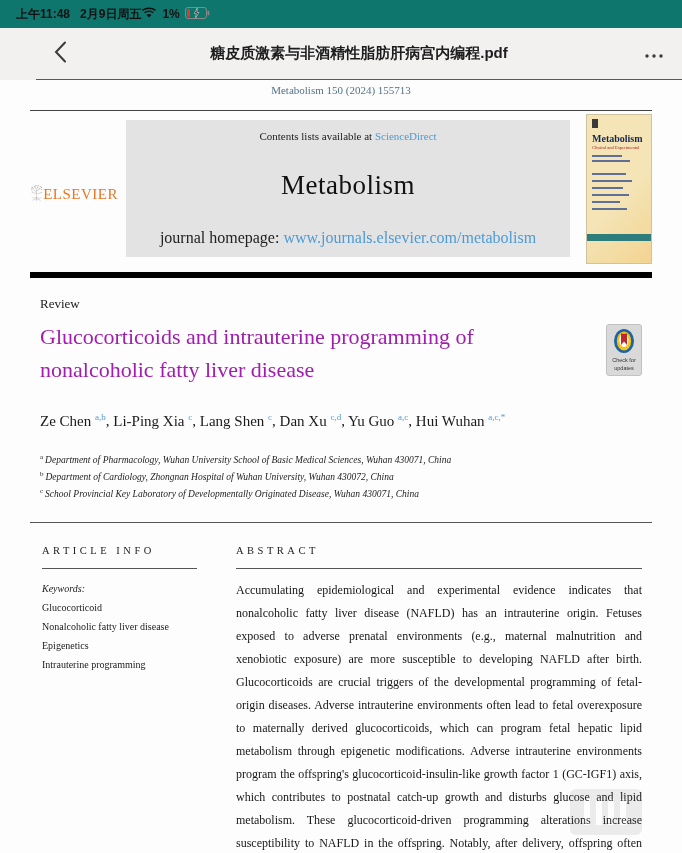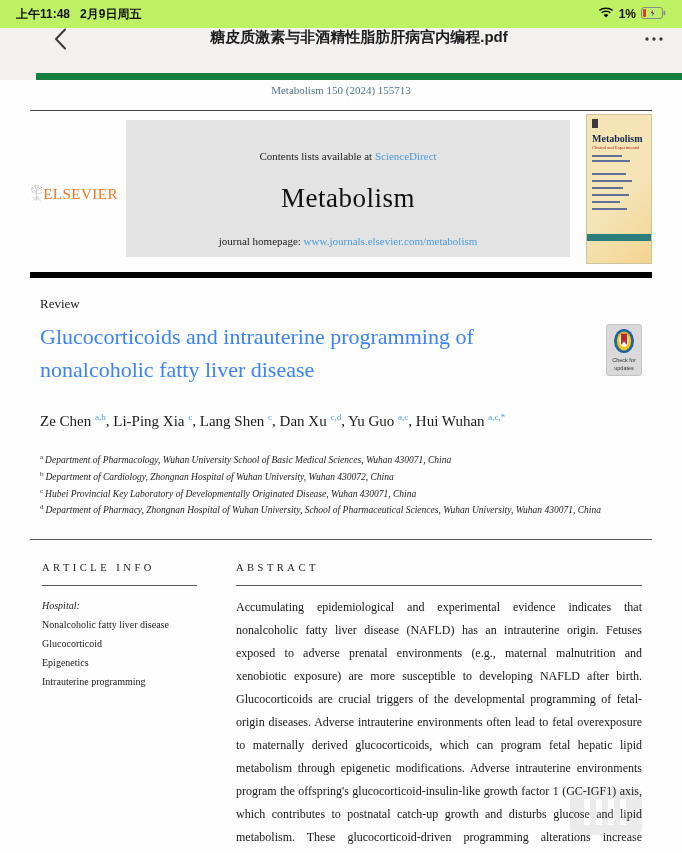--- a/index.html
+++ b/index.html
@@ -1,63 +1,63 @@
 <!DOCTYPE html>
 <html><head>
 <meta charset="utf-8">
 <style>
   * { margin:0; padding:0; box-sizing:border-box; }
   html,body { width:682px; height:853px; overflow:hidden; background:#f2f1ef;
               font-family:"Liberation Sans", sans-serif; }
 
   
-  .status-bar { height:28px; display:flex; align-items:center; justify-content:space-between;
-                padding:12px 16px; background:#bef264; }
+  .status-bar { height:28px; display:flex; align-items:center; 
+                padding:12px 16px; background:#0f766e; }
   .status-left { display:flex; gap:10px; font-size:12px; font-weight:600; color:#111; }
   .status-right { display:flex; align-items:center; gap:5px; font-size:12px; font-weight:600; color:#111; }
-  .nav-bar { height:52px; background:#f2f1ef; display:flex; align-items:flex-start;
-             justify-content:space-between; padding:0 18px; border-bottom:7px solid #15803d;margin-left:36px; }
+  .nav-bar { height:52px; background:#f2f1ef; display:flex; align-items:center;
+             justify-content:space-between; padding:0 18px; border-bottom:1px solid #15803d;margin-left:36px; }
   .nav-title { font-size:15px; font-weight:700; color:#1d1d1f; flex:1; text-align:center;
                white-space:nowrap; overflow:hidden; text-overflow:ellipsis; }
   .nav-side { width:40px; display:flex; align-items:center; }
   .nav-side.right { justify-content:flex-end; }
 
   
   .page { position:relative; height:773px; background:#fdfdfd; overflow:hidden;
           font-family:"Liberation Serif", serif; color:#1a1a1a; }
   .citation { text-align:center; padding-top:4px; font-size:11px; color:#53738a; }
   .rule-thin { border:none; border-top:1px solid #444; margin:14px 30px 0 30px; }
 
   .banner-row { display:flex; margin:9px 30px 0 30px; align-items:stretch; }
   .elsevier-block { width:92px; display:flex; flex-direction:row; align-items:center;
                     justify-content:flex-end; padding:2px 4px 0 0; }
   .elsevier-name { color:#e87722; font-size:15px; letter-spacing:0.5px; font-weight:400;
                    font-family:"Liberation Serif", serif; margin-top:2px; }
   .banner-box { flex:1; background:#e3e3e3; margin-left:4px; height:137px;
                 display:flex; flex-direction:column; align-items:center; justify-content:space-between;
                 padding:10px 8px; }
-  .contents-line { font-size:11px; color:#222;margin-top:20px; }
+  .contents-line { font-size:11px; color:#222; }
   .link-blue { color:#4d9bd5; }
   .journal-name { font-size:27px; color:#111; letter-spacing:0.5px; }
-  .homepage-line { font-size:11px; color:#222; }
+  .homepage-line { font-size:16px; color:#222; }
 
   .cover-thumb { width:66px; height:150px; margin-left:16px; margin-top:-6px;
                  background:linear-gradient(135deg,#f4e4b6 55%, #f3d491 100%);
                  border:1px solid #cfc39f; position:relative; font-family:"Liberation Serif", serif; }
   .cover-logo { position:absolute; top:4px; left:5px; width:6px; height:9px; background:#3a3a3a; }
   .cover-title { position:absolute; top:18px; left:5px; font-size:10px; font-weight:700; color:#16284f; }
   .cover-sub { position:absolute; top:30px; left:5px; font-size:4.5px; color:#b22222; }
   .cover-line { position:absolute; left:5px; height:2px; background:#2c4a8c; opacity:.75; }
   .cover-band { position:absolute; left:0; right:0; bottom:22px; height:7px; background:#2e7d7d; }
 
   .black-bar { height:6px; background:#000; margin:8px 30px 0 30px; }
 
   .article-type { margin:18px 0 0 40px; font-size:13px; }
   .title-row { display:flex; margin:8px 40px 0 40px; }
-  .paper-title { flex:1; font-size:22px; line-height:1.5; color:#3b82f6; padding-right:30px; }
+  .paper-title { flex:1; font-size:22px; line-height:1.5; color:#a21caf; padding-right:30px; }
   .check-badge { width:36px; height:52px; background:#d9d9d9; border:1px solid #c2c2c2; border-radius:3px;
                  display:flex; flex-direction:column; align-items:center; padding-top:3px; flex-shrink:0;
                  margin-top:4px; }
   .check-text { font-size:5.5px; color:#333; text-align:center; line-height:1.5; margin-top:2px;
                 font-family:"Liberation Sans", sans-serif; }
 
   .authors { margin:26px 40px 0 40px; font-size:15px; }
   .author { white-space:nowrap; }
   .author:not(:last-child)::after { content:", "; }
   .author sup { color:#4d9bd5; font-size:9px; }
@@ -213,34 +213,33 @@
     </div>
   </div>
 
   <div class="authors">
     <span class="author"><span>Ze Chen</span> <sup>a,b</sup></span><span class="author"><span>Li-Ping Xia</span> <sup>c</sup></span><span class="author"><span>Lang Shen</span> <sup>c</sup></span><span class="author"><span>Dan Xu</span> <sup>c,d</sup></span><span class="author"><span>Yu Guo</span> <sup>a,c</sup></span><span class="author"><span>Hui Wuhan</span> <sup>a,c,*</sup></span>
   </div>
 
   <div class="affiliations">
     <div><sup>a</sup><span>Department of Pharmacology, Wuhan University School of Basic Medical Sciences, Wuhan 430071, China</span></div>
     <div><sup>b</sup><span>Department of Cardiology, Zhongnan Hospital of Wuhan University, Wuhan 430072, China</span></div>
-    <div><sup>c</sup><span>Hubei Provincial Key Laboratory of Developmentally Originated Disease, Wuhan 430071, China</span></div>
-    <div><sup>d</sup><span>Department of Pharmacy, Zhongnan Hospital of Wuhan University, School of Pharmaceutical Sciences, Wuhan University, Wuhan 430071, China</span></div>
+    <div><sup>c</sup><span>School Provincial Key Laboratory of Developmentally Originated Disease, Wuhan 430071, China</span></div>
   </div>
 
   <hr class="rule-mid">
 
   <div class="cols">
     <div class="col-left">
       <div class="sec-header">ARTICLE INFO</div>
       <hr class="sec-rule">
       <div class="keywords">
-        <div class="kw-label">Hospital:</div>
+        <div class="kw-label">Keywords:</div>
+        <div>Glucocorticoid</div>
         <div>Nonalcoholic fatty liver disease</div>
-        <div>Glucocorticoid</div>
         <div>Epigenetics</div>
         <div>Intrauterine programming</div>
       </div>
     </div>
 
     <div class="col-right">
       <div class="sec-header">ABSTRACT</div>
       <hr class="sec-rule">
       <p class="abstract-text">
         <span>Accumulating epidemiological and experimental evidence indicates that nonalcoholic fatty liver disease (NAFLD) has an intrauterine origin. Fetuses exposed to adverse prenatal environments (e.g., maternal malnutrition and xenobiotic exposure) are more susceptible to developing NAFLD after birth. Glucocorticoids are crucial triggers of the developmental programming of fetal-origin diseases. Adverse intrauterine environments often lead to fetal overexposure to maternally derived glucocorticoids, which can program fetal hepatic lipid metabolism through epigenetic modifications. Adverse intrauterine environments program the offspring's glucocorticoid-insulin-like growth factor 1 (GC-IGF1) axis, which contributes to postnatal catch-up growth and disturbs glucose and lipid metabolism. These glucocorticoid-driven programming alterations increase susceptibility to NAFLD in the offspring. Notably, after delivery, offspring often face an environment distinct from their in utero life. The mismatch between the intrauterine and postnatal environments can serve as a postnatal hit that further </span>

